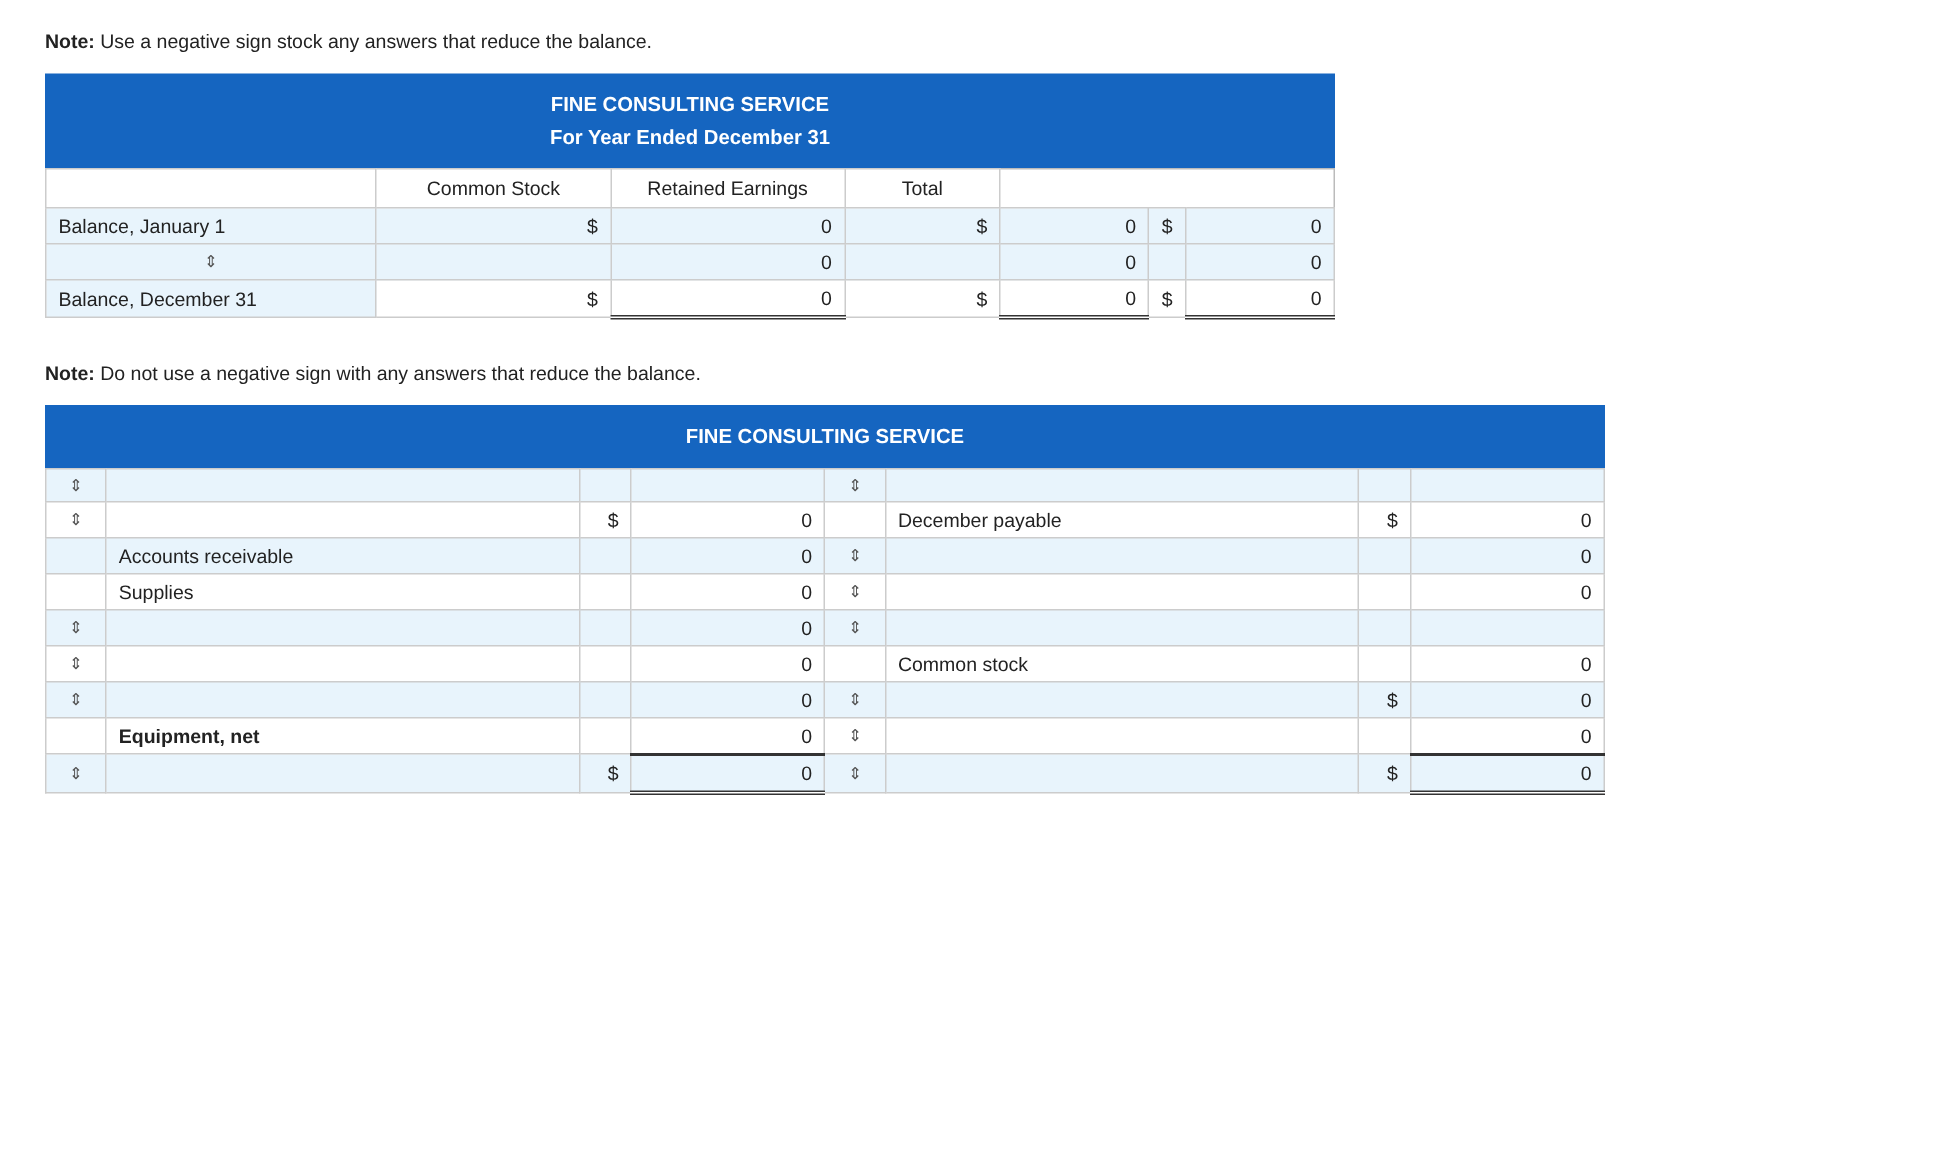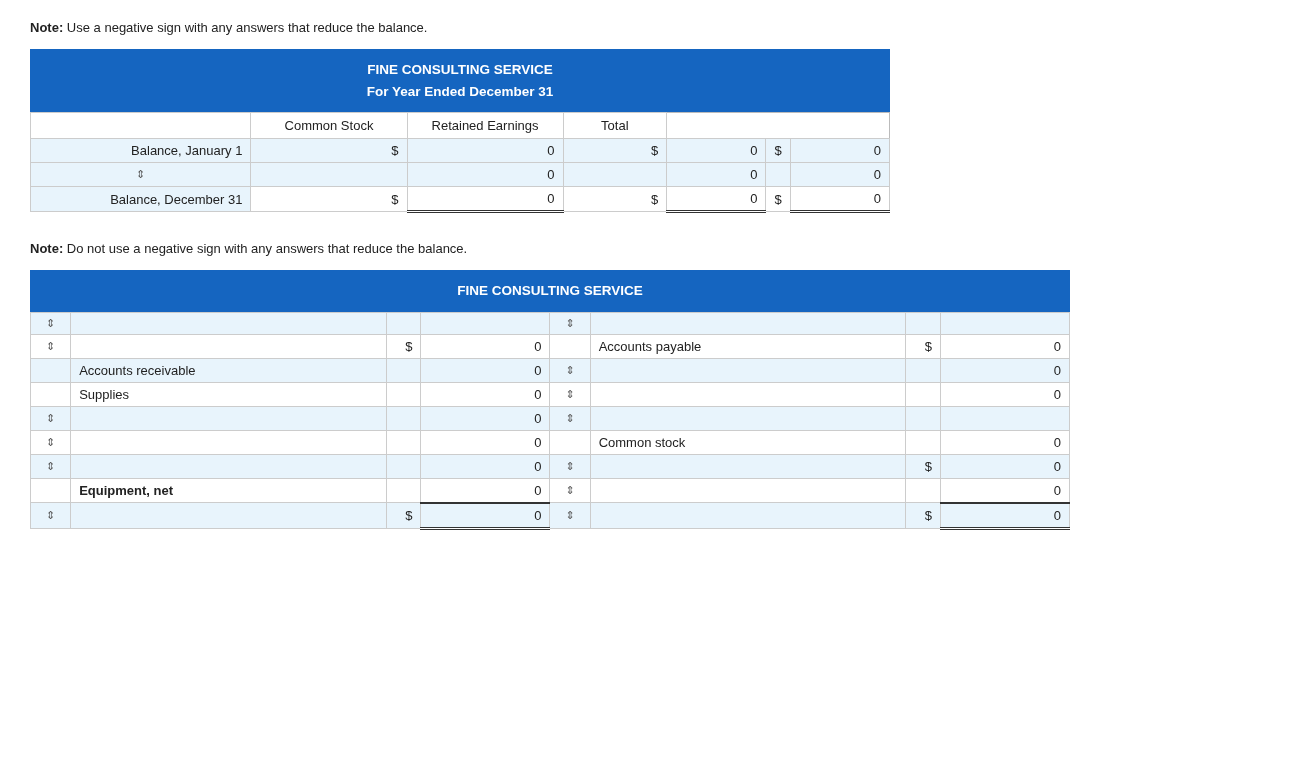--- a/index.html
+++ b/index.html
@@ -44,21 +44,21 @@
       font-size: 13px;
     }
     .se-table th:first-child { text-align: left; }
     .se-table td {
       border: 1px solid #ccc;
       padding: 4px 8px;
       font-size: 13px;
     }
     .se-table tr:nth-child(odd) td { background: #e8f4fc; }
     .se-table tr:nth-child(even) td { background: #fff; }
-    .se-table td.label-cell { text-align: right; width: 250px; }
+    .se-table td.label-cell { text-align: left; width: 250px; }
     .se-table td.value-cell { text-align: right; width: 120px; }
     .se-table td.sort-cell { text-align: center; width: 30px; color: #555; font-size: 11px; }
 
     
     .bs-table-wrapper {
       width: 1040px;
     }
     .bs-header {
       background: #1565c0;
       color: #fff;
@@ -82,21 +82,21 @@
     .bs-table tr:nth-child(even) td { background: #fff; }
     .bs-table td.sort-cell { text-align: center; width: 28px; color: #555; font-size: 11px; }
     .double-underline {
       border-bottom: 3px double #333 !important;
     }
   </style>
 </head>
 <body>
 
 <p class="note">
-  <strong>Note:</strong> <span>Use a negative sign with any answers that reduce the balance.</span>
+  <strong>Note:</strong> <span>Use a negative sign stock any answers that reduce the balance.</span>
 </p>
 
 <div class="se-table-wrapper">
   <div class="se-header">
     <div>FINE CONSULTING SERVICE</div>
     <div>For Year Ended December 31</div>
   </div>
   <table class="se-table">
     <thead>
       <tr>
@@ -163,21 +163,21 @@
         <td style="width:20px;"></td>
         <td style="width:90px; text-align:right;"></td>
       </tr>
 
       <tr>
         <td class="sort-cell" style="background:#fff;">⇕</td>
         <td style="background:#fff;"></td>
         <td style="background:#fff; text-align:right;">$</td>
         <td style="background:#fff; text-align:right;">0</td>
         <td style="background:#fff;"></td>
-        <td style="background:#fff;">Accounts payable</td>
+        <td style="background:#fff;">December payable</td>
         <td style="background:#fff; text-align:right;">$</td>
         <td style="background:#fff; text-align:right;">0</td>
       </tr>
 
       <tr>
         <td style="background:#e8f4fc;"></td>
         <td style="background:#e8f4fc;">Accounts receivable</td>
         <td style="background:#e8f4fc;"></td>
         <td style="background:#e8f4fc; text-align:right;">0</td>
         <td class="sort-cell" style="background:#e8f4fc;">⇕</td>

